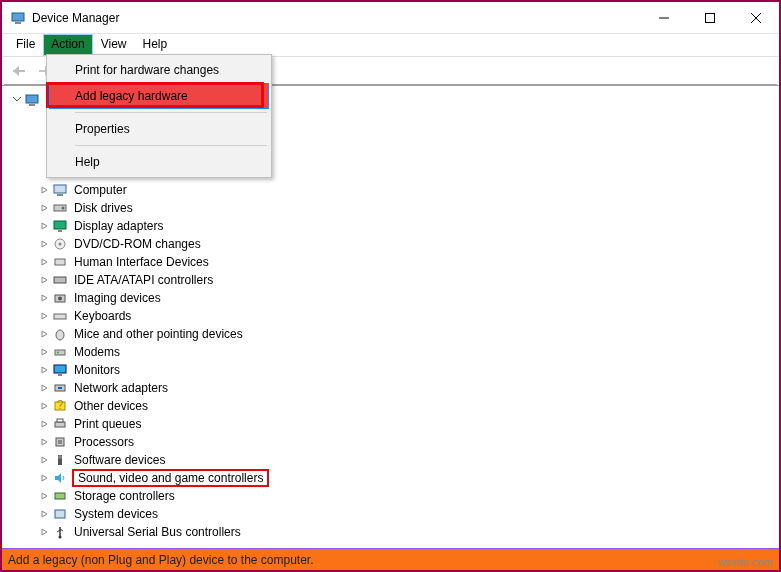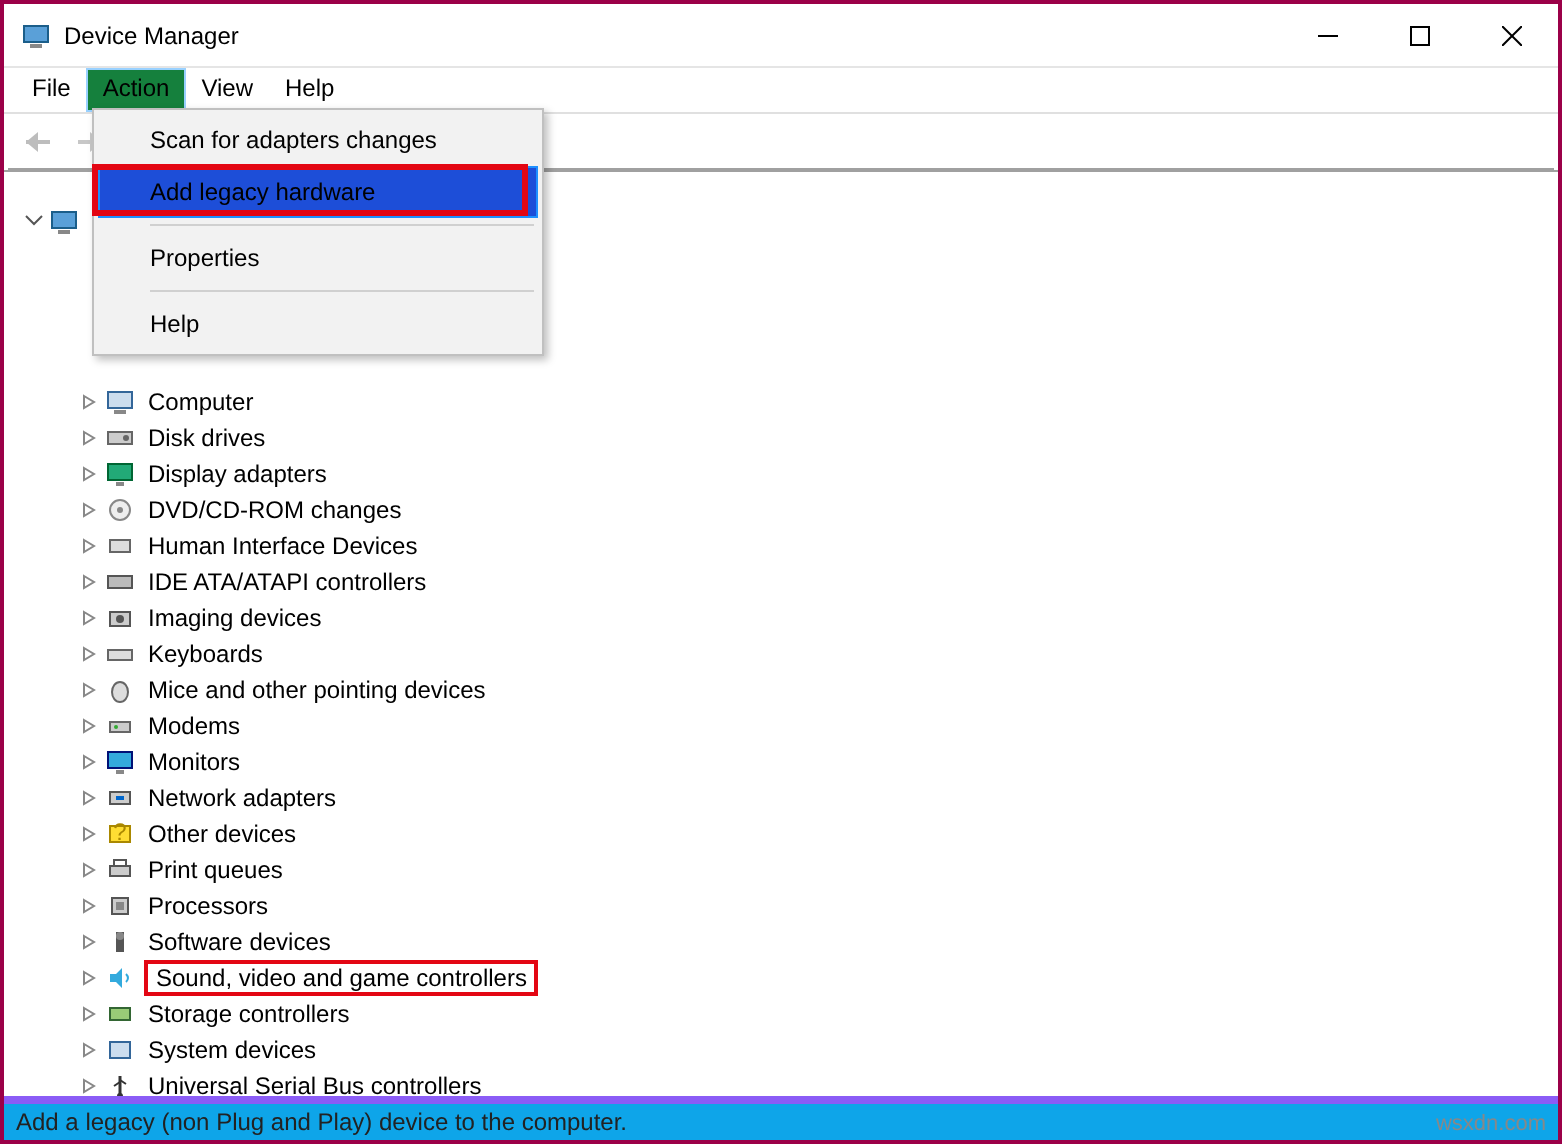--- a/index.html
+++ b/index.html
@@ -13,36 +13,36 @@
 .titlebar .btn svg { stroke: #000; stroke-width: 1; fill: none; }
 
 .menubar { display: flex; height: 22px; align-items: stretch; padding-left: 6px; position: relative; z-index: 5; }
 .menubar .item { padding: 3px 8px; cursor: default; }
 .menubar .item.active { background: #15803d; border: 1px solid #99d1ff; padding: 2px 7px; }
 
 .toolbar { display: flex; align-items: center; height: 30px; border-top: 1px solid #e0e0e0; border-bottom: 1px solid #a0a0a0; padding: 0 6px; gap: 4px; position: relative; z-index: 1; }
 .toolbar .sep { width: 1px; height: 20px; background: #c0c0c0; margin: 0 4px; }
 .toolbar .tb { width: 22px; height: 22px; display: flex; align-items: center; justify-content: center; opacity: 0.55; }
 
-.tree-area { position: absolute; top: 82px; left: 2px; right: 2px; bottom: 22px; overflow: auto; border-top: 2px solid #a0a0a0; padding: 16px 2px; }
+.tree-area { position: absolute; top: 82px; left: 2px; right: 2px; bottom: 22px; overflow: auto; border-top: 2px solid #a0a0a0; padding: 5px 2px; }
 .node { display: flex; align-items: center; height: 18px; white-space: nowrap; }
 .arrow { width: 14px; height: 14px; display: inline-flex; align-items: center; justify-content: center; margin-right: 0px; }
 .ic { width: 16px; height: 16px; margin-right: 4px; display: inline-flex; align-items: center; justify-content: center; }
 .lbl { padding: 0 2px; }
 .hl { border: 2px solid #e30613; }
 .node.child { padding-left: 32px; }
 .node.root { padding-left: 4px; }
 
 .dropdown { position: absolute; top: 52px; left: 44px; width: 226px; background: #f2f2f2; border: 1px solid #c0c0c0; box-shadow: 2px 2px 4px rgba(0,0,0,0.25); z-index: 10; padding: 2px; }
 .dropdown .mi { height: 26px; display: flex; align-items: center; padding-left: 26px; }
-.dropdown .mi.hi { background: #1d4ed8; border: 1px solid #1e90ff; padding-left: 25px; }
+.dropdown .mi.hi { background: #ef4444; border: 1px solid #1e90ff; padding-left: 25px; }
 .dropdown .msep { height: 1px; background: #d0d0d0; margin: 3px 2px 3px 26px; }
 .dd-hl { position: absolute; top: 80px; left: 44px; width: 218px; height: 26px; border: 3px solid #e30613; z-index: 11; pointer-events: none; }
 
-.statusbar { position: absolute; bottom: 0; left: 0; right: 0; height: 22px; border-top: 4px solid #8b5cf6; display: flex; align-items: center; padding: 0 6px; background: #0ea5e9; font-size: 12px; color: #222; }
+.statusbar { position: absolute; bottom: 0; left: 0; right: 0; height: 22px; border-top: 1px solid #8b5cf6; display: flex; align-items: center; padding: 0 6px; background: #f97316; font-size: 12px; color: #222; }
 .watermark { position: absolute; right: 6px; bottom: 2px; font-size: 11px; color: #888; }
 </style>
 </head>
 <body>
 
 <div class="titlebar">
   <span class="icon">
     <svg viewBox="0 0 16 16" width="16" height="16">
         <rect x="2" y="3" width="12" height="8" fill="#5aa0d8" stroke="#1b5e8a"></rect>
         <rect x="5" y="12" width="6" height="2" fill="#888"></rect>
@@ -86,21 +86,21 @@
   <div class="tb">
       <svg width="16" height="12">
         <path d="M8 1 L14 6 L8 11 Z" fill="#999"></path>
         <line x1="2" y1="6" x2="14" y2="6" stroke="#999" stroke-width="2"></line>
       </svg>
     </div>
   <div class="sep"></div>
 </div>
 
 <div class="dropdown">
-  <div class="mi">Scan for adapters changes</div>
+  <div class="mi">Print for hardware changes</div>
   <div class="mi hi">Add legacy hardware</div>
   <div class="msep"></div>
   <div class="mi">Properties</div>
   <div class="msep"></div>
   <div class="mi">Help</div>
 </div>
 <div class="dd-hl"></div>
 
 <div class="tree-area">
   <div class="node root">

